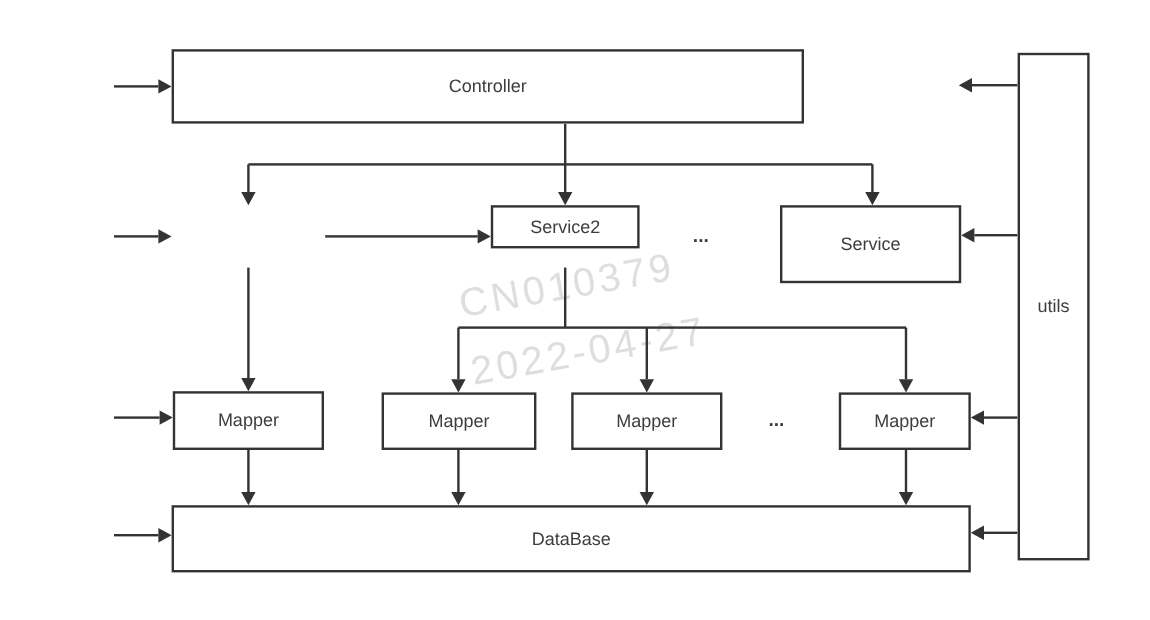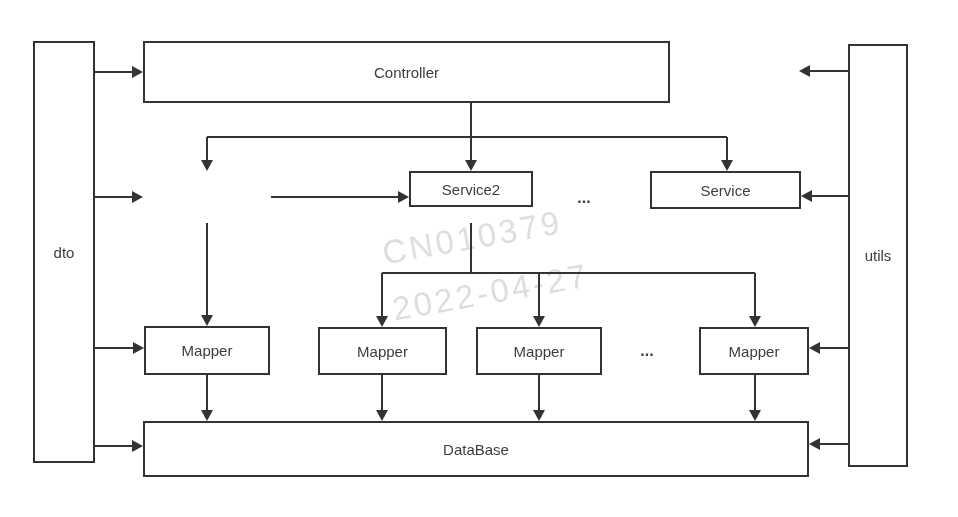--- a/index.html
+++ b/index.html
@@ -121,40 +121,37 @@
 
   <div class="vline" style="left:381px;top:375px;height:35px;"></div>
   <div class="arr arr-down" style="left:376px;top:410px;"></div>
 
   <div class="vline" style="left:538px;top:375px;height:35px;"></div>
   <div class="arr arr-down" style="left:533px;top:410px;"></div>
 
   <div class="vline" style="left:754px;top:375px;height:35px;"></div>
   <div class="arr arr-down" style="left:749px;top:410px;"></div>
 
-  <div class="node" style="left:33px;top:41px;width:62px;height:422px;">
-    <span>dto</span>
-  </div>
 
   <div class="node" style="left:848px;top:44px;width:60px;height:423px;">
     <span>utils</span>
   </div>
 
   <div class="node" style="left:143px;top:41px;width:527px;height:62px;">
     <span>Controller</span>
   </div>
 
 
   <div class="node" style="left:409px;top:171px;width:124px;height:36px;">
     <span>Service2</span>
   </div>
 
   <div class="ellipsis" style="left:564px;top:189px;">...</div>
 
-  <div class="node" style="left:650px;top:171px;width:151px;height:38px;">
+  <div class="node" style="left:650px;top:171px;width:151px;height:65px;">
     <span>Service</span>
   </div>
 
   <div class="node" style="left:144px;top:326px;width:126px;height:49px;">
     <span>Mapper</span>
   </div>
 
   <div class="node" style="left:318px;top:327px;width:129px;height:48px;">
     <span>Mapper</span>
   </div>

